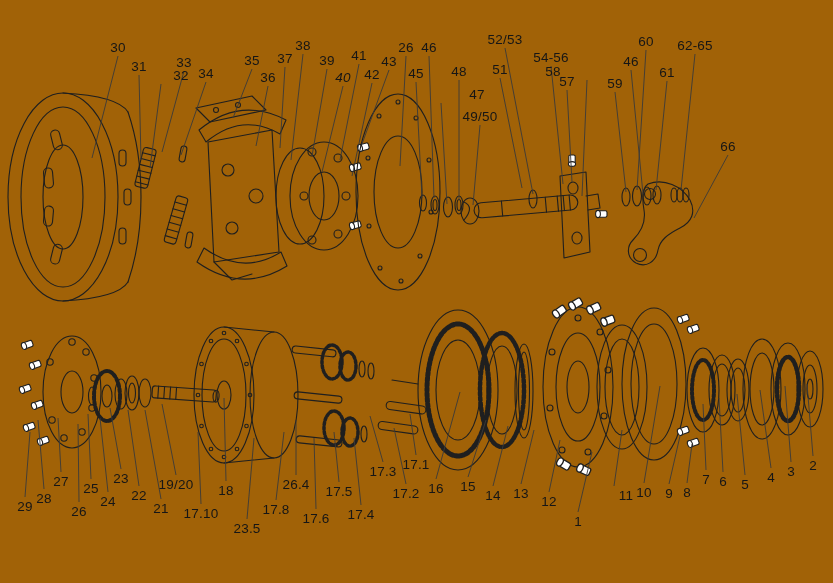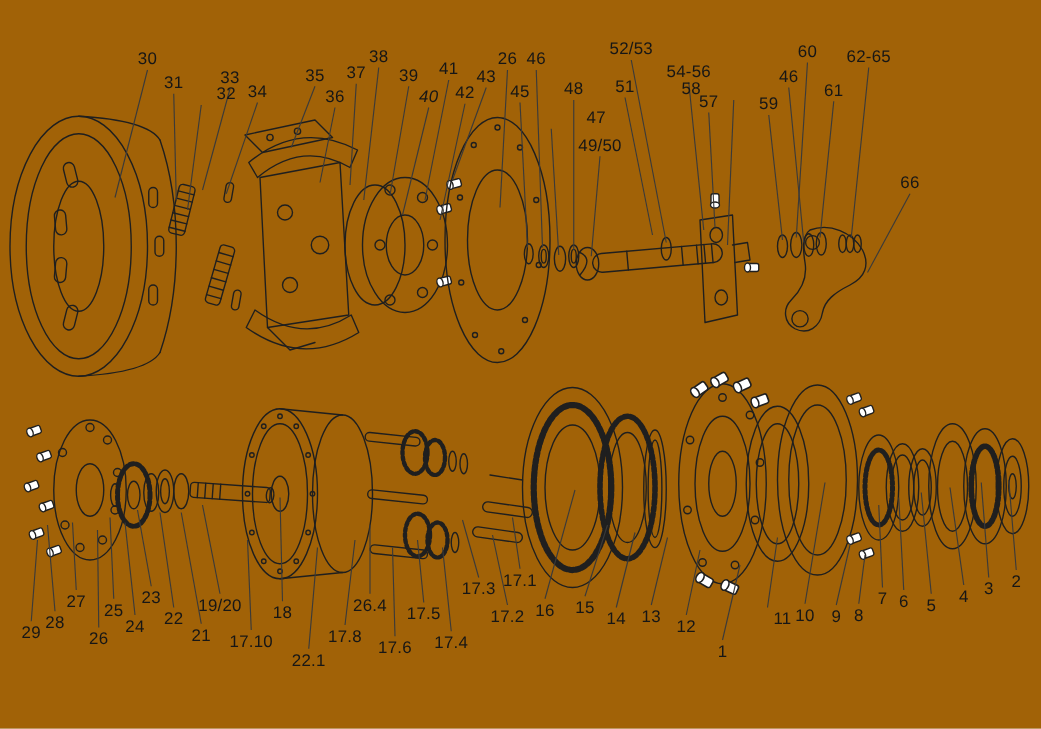--- a/index.html
+++ b/index.html
@@ -402,21 +402,21 @@
       <span class="part-label" style="left: 61px; top: 481px; color: rgb(22, 22, 22);">27</span>
       <span class="part-label" style="left: 79px; top: 511px; color: rgb(22, 22, 22);">26</span>
       <span class="part-label" style="left: 91px; top: 488px; color: rgb(22, 22, 22);">25</span>
       <span class="part-label" style="left: 108px; top: 501px; color: rgb(22, 22, 22);">24</span>
       <span class="part-label" style="left: 121px; top: 478px; color: rgb(22, 22, 22); text-align: right;">23</span>
       <span class="part-label" style="left: 139px; top: 495px; color: rgb(22, 22, 22);">22</span>
       <span class="part-label" style="left: 161px; top: 508px; color: rgb(22, 22, 22);">21</span>
       <span class="part-label" style="left: 176px; top: 484px; color: rgb(22, 22, 22);">19/20</span>
       <span class="part-label" style="left: 201px; top: 513px; color: rgb(22, 22, 22);">17.10</span>
       <span class="part-label" style="left: 226px; top: 490px; color: rgb(22, 22, 22);">18</span>
-      <span class="part-label" style="left: 247px; top: 528px; color: rgb(22, 22, 22);">22.1</span>
+      <span class="part-label" style="left: 247px; top: 528px; color: rgb(22, 22, 22);">23.5</span>
       <span class="part-label" style="left: 276px; top: 509px; color: rgb(22, 22, 22);">17.8</span>
       <span class="part-label" style="left: 296px; top: 484px; color: rgb(22, 22, 22);">26.4</span>
       <span class="part-label" style="left: 316px; top: 518px; color: rgb(22, 22, 22); text-align: center;">17.6</span>
       <span class="part-label" style="left: 339px; top: 491px; color: rgb(22, 22, 22);">17.5</span>
       <span class="part-label" style="left: 361px; top: 514px; color: rgb(22, 22, 22);">17.4</span>
       <span class="part-label" style="left: 383px; top: 471px; color: rgb(22, 22, 22);">17.3</span>
       <span class="part-label" style="left: 406px; top: 493px; color: rgb(22, 22, 22);">17.2</span>
       <span class="part-label" style="left: 416px; top: 464px; color: rgb(22, 22, 22);">17.1</span>
       <span class="part-label" style="left: 436px; top: 488px; color: rgb(22, 22, 22);">16</span>
       <span class="part-label" style="left: 468px; top: 486px; color: rgb(22, 22, 22);">15</span>

